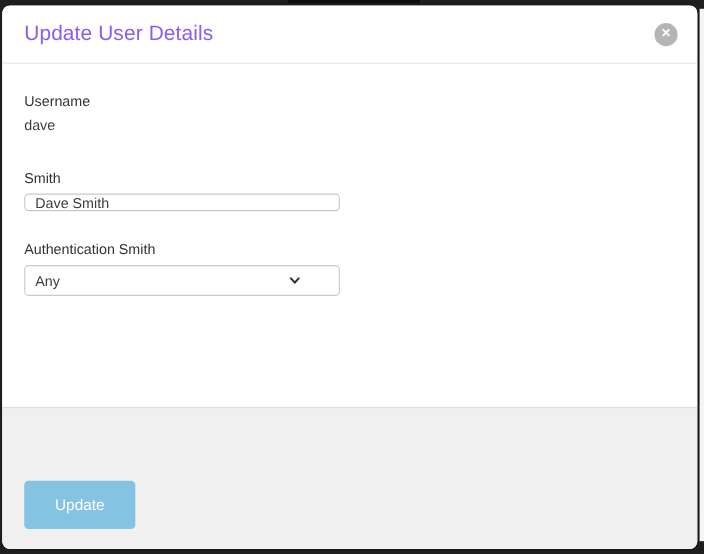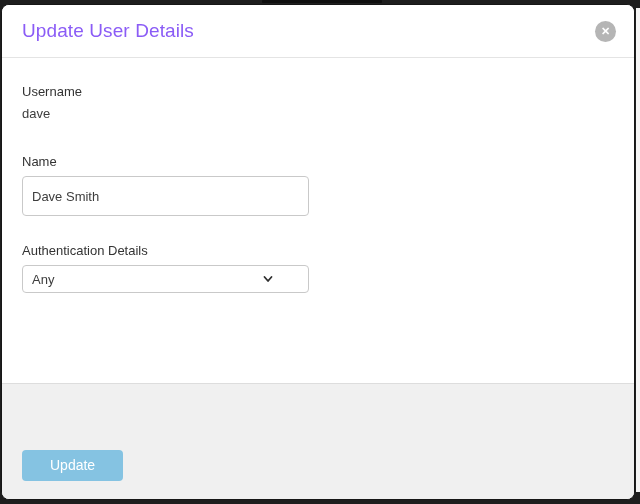--- a/index.html
+++ b/index.html
@@ -60,21 +60,21 @@
     margin-bottom: 7px;
   }
   .static-value {
     font-size: 13px; color: #3d3d3d;
     margin-top: 5px;
   }
   .sec-username { margin-bottom: 33px; }
   .sec { margin-bottom: 27px; }
 
   .text-input {
-    width: 287px; height: 40px;
+    width: 287px; height: 16px;
     border: 1px solid #c9c9c9; border-radius: 4px;
     padding: 0 9px;
     font-family: "Liberation Sans", sans-serif;
     font-size: 13px; color: #3d3d3d;
     background: #ffffff;
     outline: none;
     display: block;
   }
   .select-wrap { position: relative; width: 260px; }
   .select-input {
@@ -112,21 +112,21 @@
   }
 
   .modal-footer {
     flex: 0 0 67px;
     background: #f0f0f0;
     border-top: 1px solid #dddddd;
     padding: 18px 20px;
   }
   .update-btn {
     display: inline-block;
-    min-width: 65px; height: 31px;
+    min-width: 65px; height: 44px;
     padding: 0 28px;
     border: none; border-radius: 4px;
     font-family: "Liberation Sans", sans-serif;
     font-size: 14px; color: #ffffff;
     cursor: pointer;
     line-height: 31px; text-align: center; margin-top: 48px;
   }
 </style>
 </head>
 <body>
@@ -143,26 +143,26 @@
     </div>
 
     <div class="modal-body">
 
       <div class="sec-username">
         <span class="field-label">Username</span>
         <div class="static-value">dave</div>
       </div>
 
       <div class="sec">
-        <span class="field-label">Name</span>
+        <span class="field-label">Smith</span>
         <input class="text-input" type="text" value="Dave Smith" style="">
       </div>
 
       <div class="sec">
-        <span class="field-label">Authentication Details</span>
+        <span class="field-label">Authentication Smith</span>
         <div class="select-wrap">
           <select class="select-input">
             <option>Any</option>
           </select>
           <svg class="chevron" viewBox="0 0 10 10" fill="none" stroke="currentColor" stroke-width="1.8" stroke-linecap="round" stroke-linejoin="round">
             <polyline points="1.5,3 5,7 8.5,3"></polyline>
           </svg>
         </div>
       </div>
 

